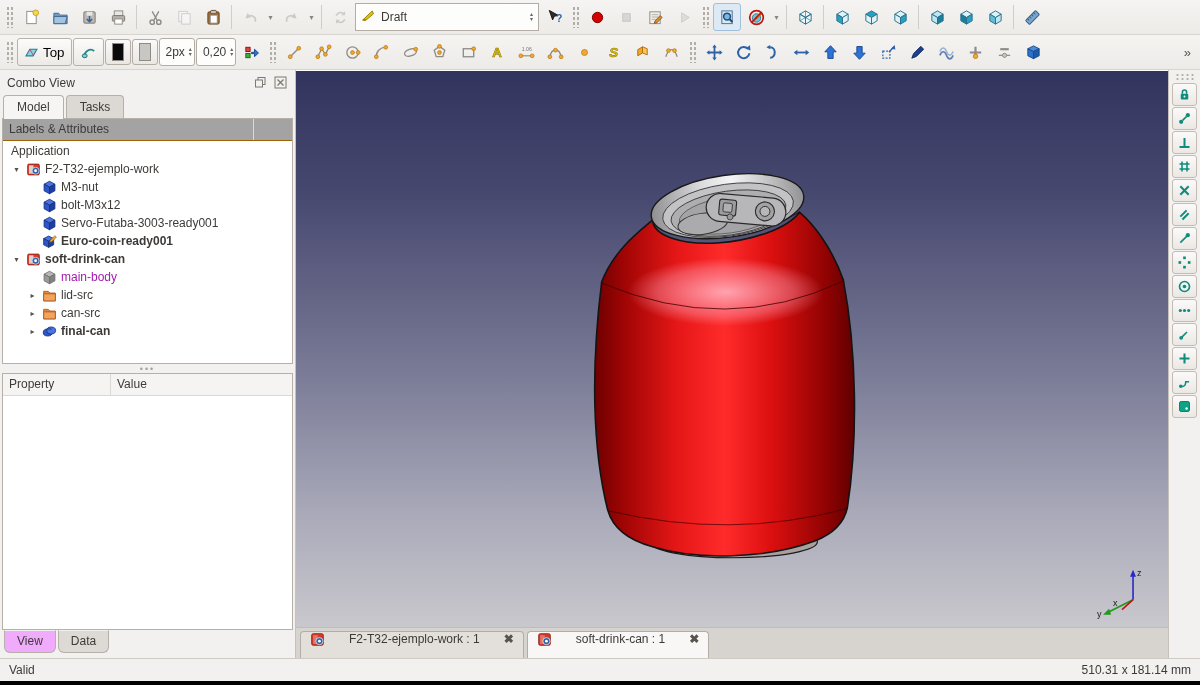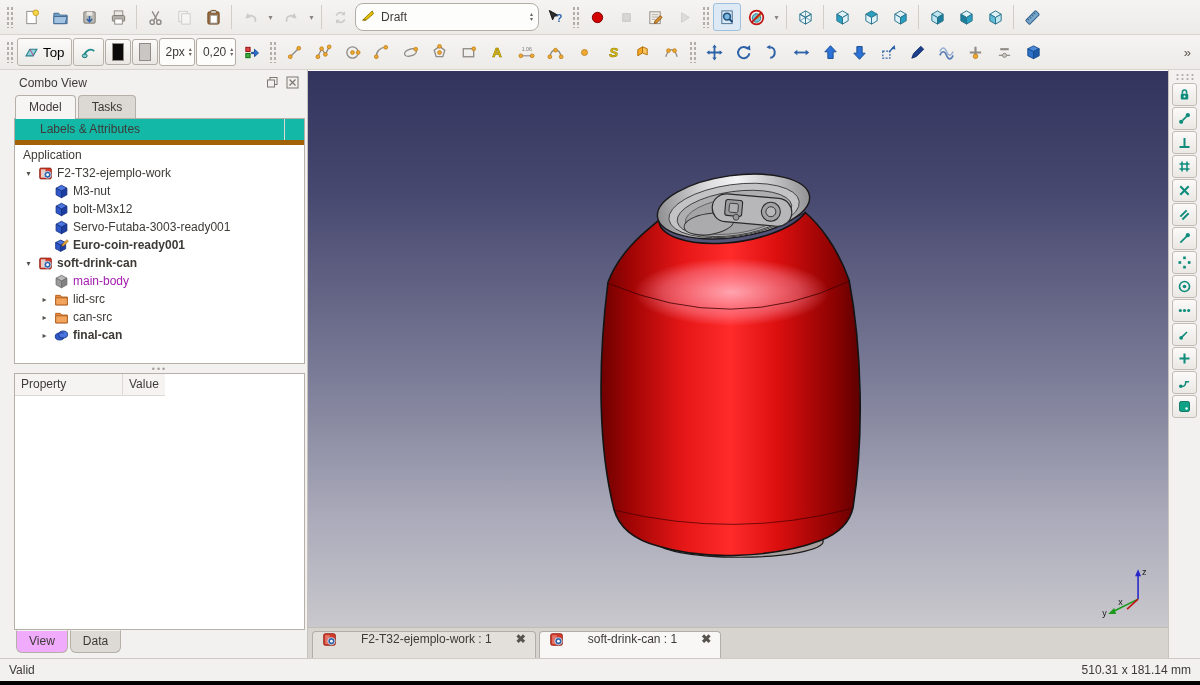--- a/index.html
+++ b/index.html
@@ -15,56 +15,56 @@
   .tb-btn.disabled svg{opacity:.4;filter:grayscale(75%);}
   .tb-btn.pressed{border-color:#9ec0de;background:#ddeaf5;}
   .tb-wide{width:auto;padding:0 6px;gap:4px;border:1px solid #b8b2ab;
       background:linear-gradient(#fcfbfa,#eceae6);}
   .dd{width:11px;height:28px;display:flex;align-items:center;justify-content:center;
       color:#8a857e;font-size:8px;flex:none;}
   .tb-sep{width:1px;height:24px;background:#d2cdc7;margin:0 3px;flex:none;}
   .tb-handle{width:7px;height:22px;margin:0 3px;flex:none;
       background-image:radial-gradient(#b3aea7 1px,transparent 1.3px);background-size:4px 5px;}
   .combo{height:26px;width:172px;display:flex;align-items:center;gap:5px;padding:0 5px;
-      background:#fdfdfc;border:1px solid #b3ada6;border-radius:8px;flex:none;}
+      background:#fdfdfc;border:1px solid #b3ada6;border-radius:0;flex:none;}
   .combo-spin{margin-left:auto;display:flex;flex-direction:column;align-items:center;
       color:#6b6archy5f;font-size:6px;line-height:5px;color:#6b665f;}
   .spinbox{height:26px;display:flex;align-items:center;background:#fdfdfc;
       border:1px solid #b3ada6;border-radius:3px;padding:0 2px 0 6px;gap:4px;flex:none;}
   .spin-arrows{display:flex;flex-direction:column;color:#6b665f;font-size:6px;line-height:5px;}
   .swatch-btn{width:26px;height:26px;border:1px solid #b3ada6;border-radius:3px;flex:none;
       background:linear-gradient(#fbfaf9,#eae7e3);display:flex;align-items:center;justify-content:center;}
   .swatch{width:16px;height:16px;border:1px solid #8f8a83;}
   .overflow{margin-left:auto;color:#5a564f;font-size:13px;padding:0 6px;}
   
   .main{flex:1;display:flex;min-height:0;}
   .left-dock{width:295px;flex:none;display:flex;flex-direction:column;background:#f2f1ef;
-      border-right:1px solid #c6c1bb;margin-left:12px;}
+      border-right:1px solid #c6c1bb;}
   .panel-title{height:25px;flex:none;display:flex;align-items:center;padding:0 7px;gap:5px;}
   .pt-ico{margin-left:auto;width:15px;height:14px;display:flex;align-items:center;justify-content:center;}
   .pt-ico+.pt-ico{margin-left:0;}
   .top-tabs{display:flex;flex:none;padding:0 3px;gap:2px;}
   .ttab{padding:4px 13px 5px;border:1px solid #b6b0a9;border-bottom:none;
       border-radius:4px 4px 0 0;background:#dcd8d3;}
   .ttab.active{background:#f6f5f3;position:relative;z-index:2;}
   .tree-wrap{height:244px;flex:none;margin:-1px 2px 0;background:#fff;border:1px solid #b6b0a9;
       display:flex;flex-direction:column;position:relative;z-index:1;}
-  .tree-header{height:21px;flex:none;display:flex;border-bottom:5px solid #a16207;background:#14b8a6;justify-content:center;}
+  .tree-header{height:21px;flex:none;display:flex;border-bottom:1px solid #a16207;background:#a3a3a3;}
   .tree-header .col1{width:238px;padding:3px 6px;border-right:1px solid #dcd8d3;}
   .tree-body{flex:1;overflow:hidden;padding-top:1px;}
   .tree-row{height:18px;display:flex;align-items:center;gap:4px;white-space:nowrap;}
   .exp{width:11px;flex:none;text-align:center;font-size:8px;color:#55524d;}
   .ticon{width:15px;height:15px;flex:none;}
   .ticon svg{display:block;}
   .trow-label.bold{font-weight:bold;}
   .trow-label.gray{color:#a21caf;}
   .splitter{height:9px;flex:none;display:flex;align-items:center;justify-content:center;
       color:#a5a099;font-size:9px;letter-spacing:2px;}
   .prop-wrap{flex:1;margin:0 2px;background:#fff;border:1px solid #b6b0a9;
-      display:flex;flex-direction:row;min-height:0;}
+      display:flex;flex-direction:column;min-height:0;}
   .prop-header{height:21px;flex:none;display:flex;border-bottom:1px solid #dcd8d3;background:#f6f4f2;}
   .prop-header .pc{padding:3px 6px;}
   .prop-header .pc:first-child{width:95px;border-right:1px solid #dcd8d3;}
   .prop-body{flex:1;}
   .bottom-tabs{height:27px;flex:none;display:flex;padding:1px 4px 0;gap:2px;align-items:flex-start;}
   .btab{padding:3px 12px 4px;border:1px solid #b6b0a9;border-top:1px solid #f2f1ef;
       border-radius:0 0 6px 6px;background:#f0abfc;margin-top:-1px;}
   .btab.inactive{background:#ddd9d4;text-align:center;}
   
   .center{flex:1;display:flex;flex-direction:column;min-width:0;}

